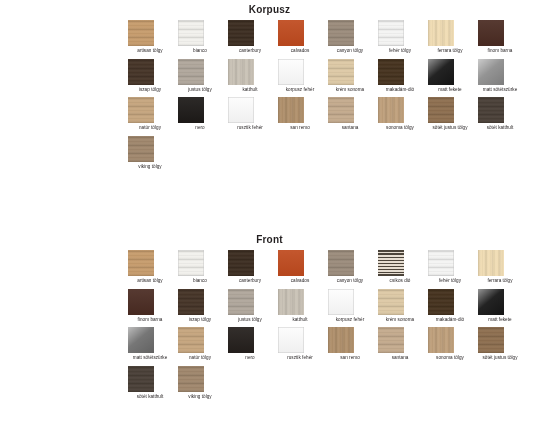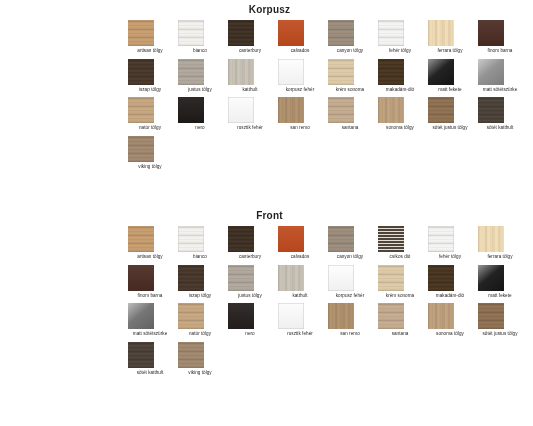--- a/index.html
+++ b/index.html
@@ -197,21 +197,21 @@
           <span class="swatch-chip g-horiz" style="background-color: rgb(74, 64, 56);"></span>
           <span class="swatch-label">sötét katthult</span>
         </div>
         <div class="swatch-cell">
           <span class="swatch-chip g-horiz" style="background-color: rgb(160, 135, 109);"></span>
           <span class="swatch-label">viking tölgy</span>
         </div>
       </div>
   </div>
 
-  <div class="section" id="section-front" style="top:210px;">
+  <div class="section" id="section-front" style="top:234px;">
     <div class="section-title">Front</div>
     <div class="grid">
         <div class="swatch-cell">
           <span class="swatch-chip g-horiz" style="background-color: rgb(198, 156, 109);"></span>
           <span class="swatch-label">artisan tölgy</span>
         </div>
         <div class="swatch-cell">
           <span class="swatch-chip g-horiz g-outline" style="background-color: rgb(242, 241, 237);"></span>
           <span class="swatch-label">bianco</span>
         </div>

